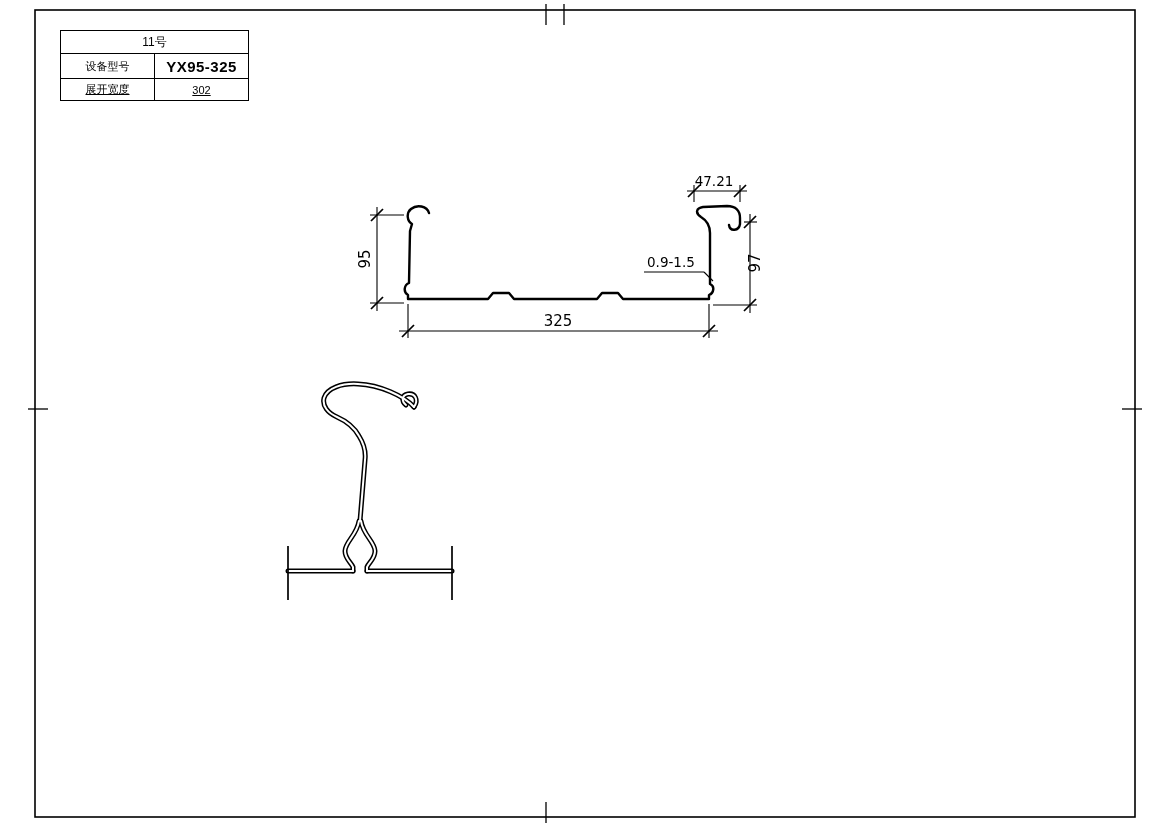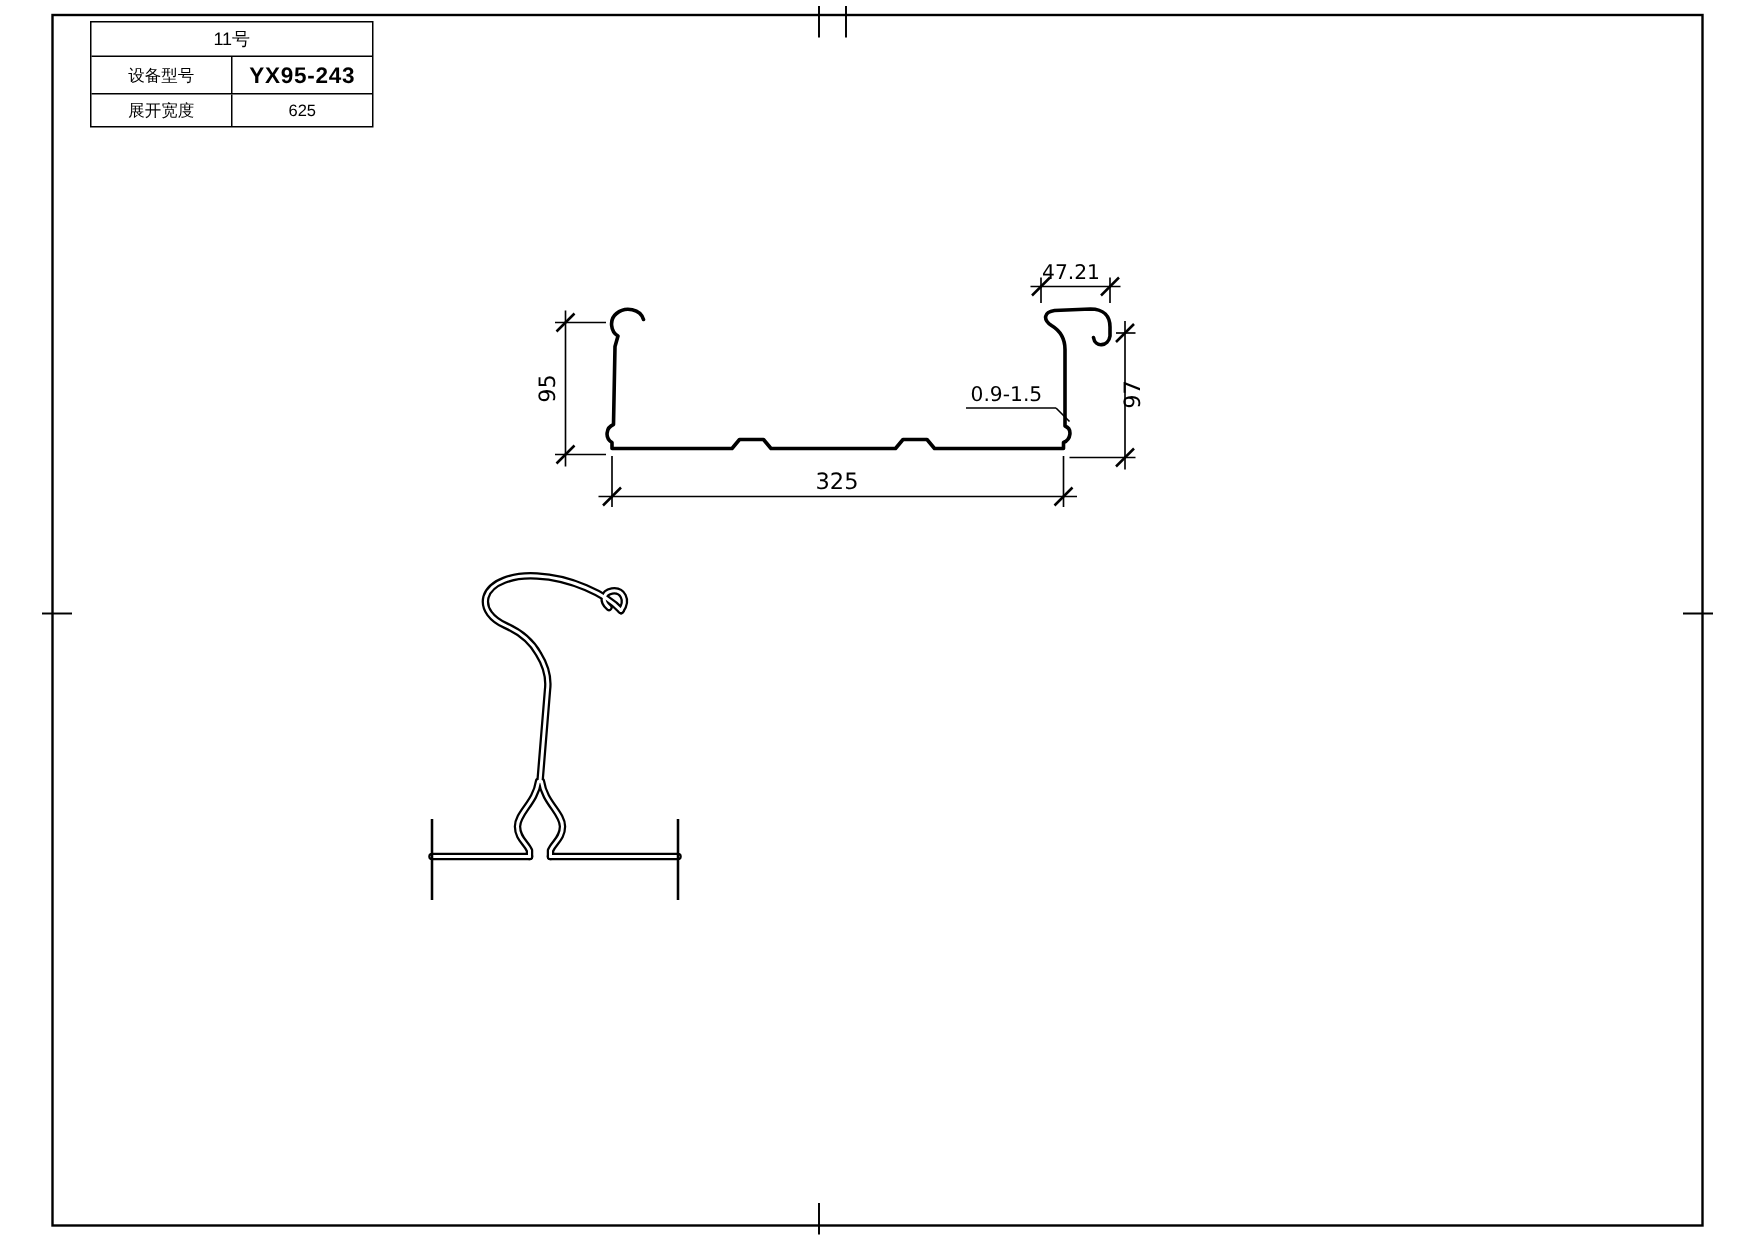--- a/index.html
+++ b/index.html
@@ -8,29 +8,29 @@
     width:1169px;height:827px;
     background:#ffffff;
     color:#000;
     font-family:"Liberation Sans",sans-serif;
     overflow:hidden;
   }
   .canvas{position:absolute;left:0;top:0;}
 
   
   .spec-table{
-    position:absolute;left:60px;top:14px;width:189px;
+    position:absolute;left:60px;top:30px;width:189px;
     border:1.5px solid #000;background:#fff;box-sizing:border-box;
   }
   .st-title{
     height:22px;display:flex;align-items:center;justify-content:center;
     font-size:12px;border-bottom:1px solid #000;
   }
   .st-row{display:flex;border-bottom:1px solid #000;height:21px;}
-  .st-row:last-child{border-bottom:none;}
+  .st-row:last-child{border-bottom:none;text-decoration:underline;}
   .st-row.model{height:24px;}
   .st-label{
     width:94px;border-right:1px solid #000;box-sizing:border-box;
     display:flex;align-items:center;justify-content:center;font-size:11px;
   }
   .st-value{flex:1;display:flex;align-items:center;justify-content:center;font-size:11px;}
   .st-value.model{font-weight:bold;font-size:15px;letter-spacing:.5px;}
 
   
   .thin{stroke:#000;stroke-width:1.1;fill:none;}
@@ -147,24 +147,24 @@
       <path class="tick" d="M288,546 V600"></path>
       <path class="tick" d="M452,546 V600"></path>
     </g>
   </svg>
 
   <div class="spec-table">
     <div class="st-title">11号</div>
 
     <div class="st-row model">
       <div class="st-label">设备型号</div>
-      <div class="st-value model">YX95-243</div>
+      <div class="st-value model">YX95-325</div>
     </div>
 
 
 
     <div class="st-row">
       <div class="st-label">展开宽度</div>
-      <div class="st-value">625</div>
+      <div class="st-value">302</div>
     </div>
   </div>
 
 </div>
 
 </body></html>

